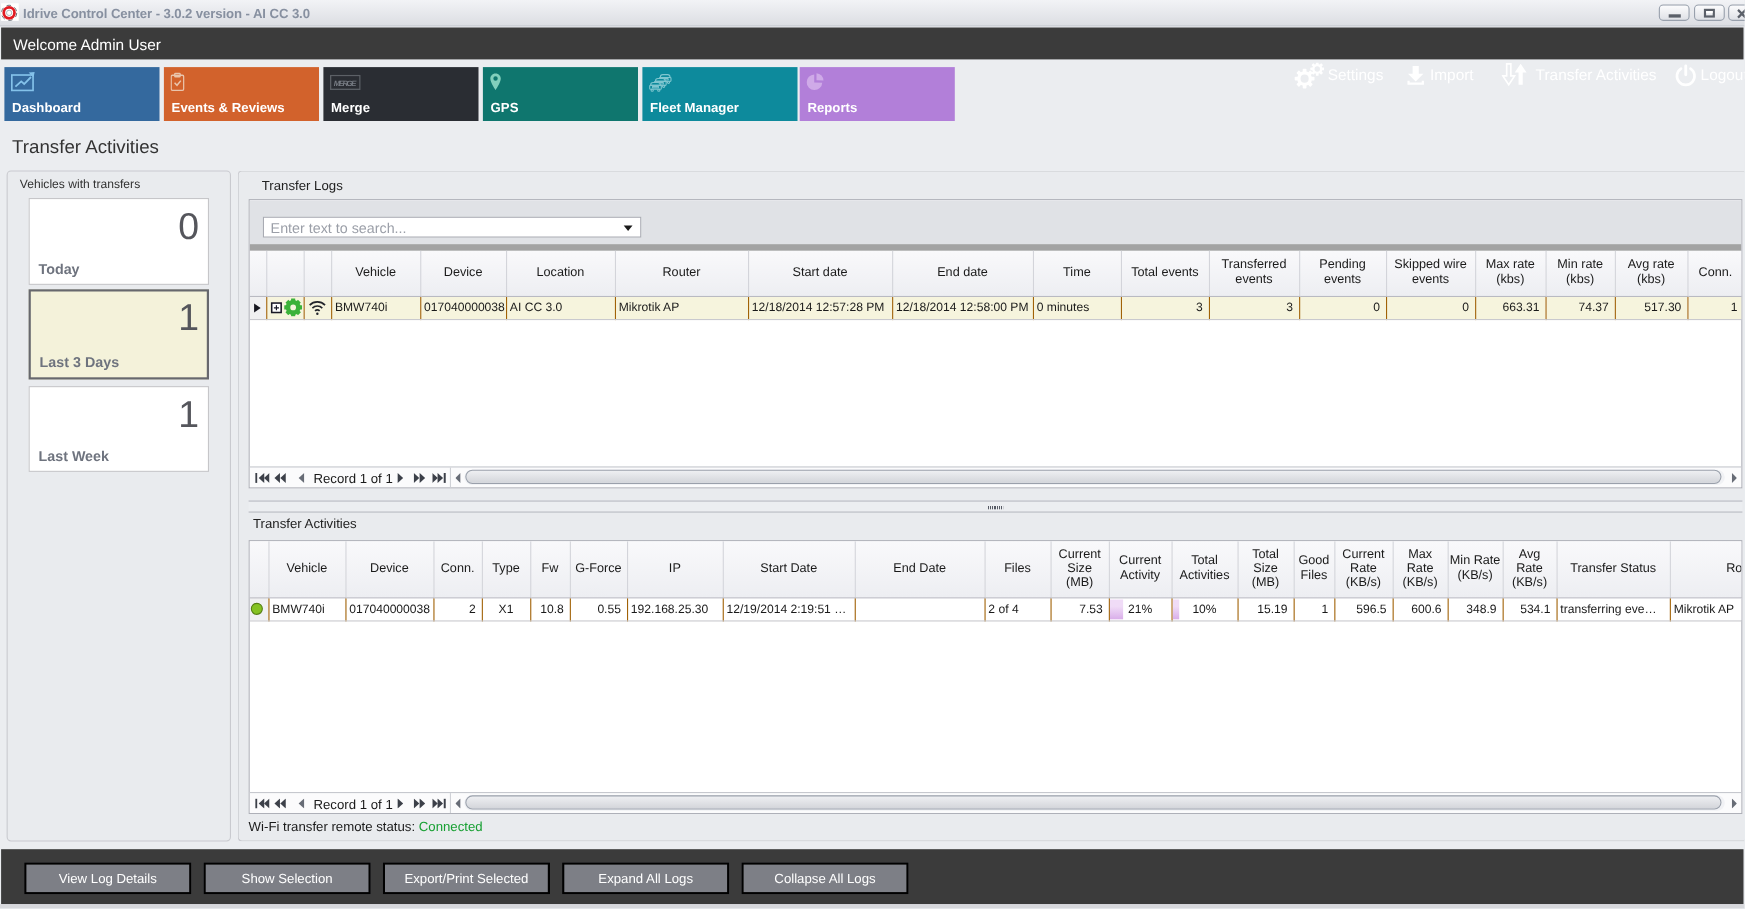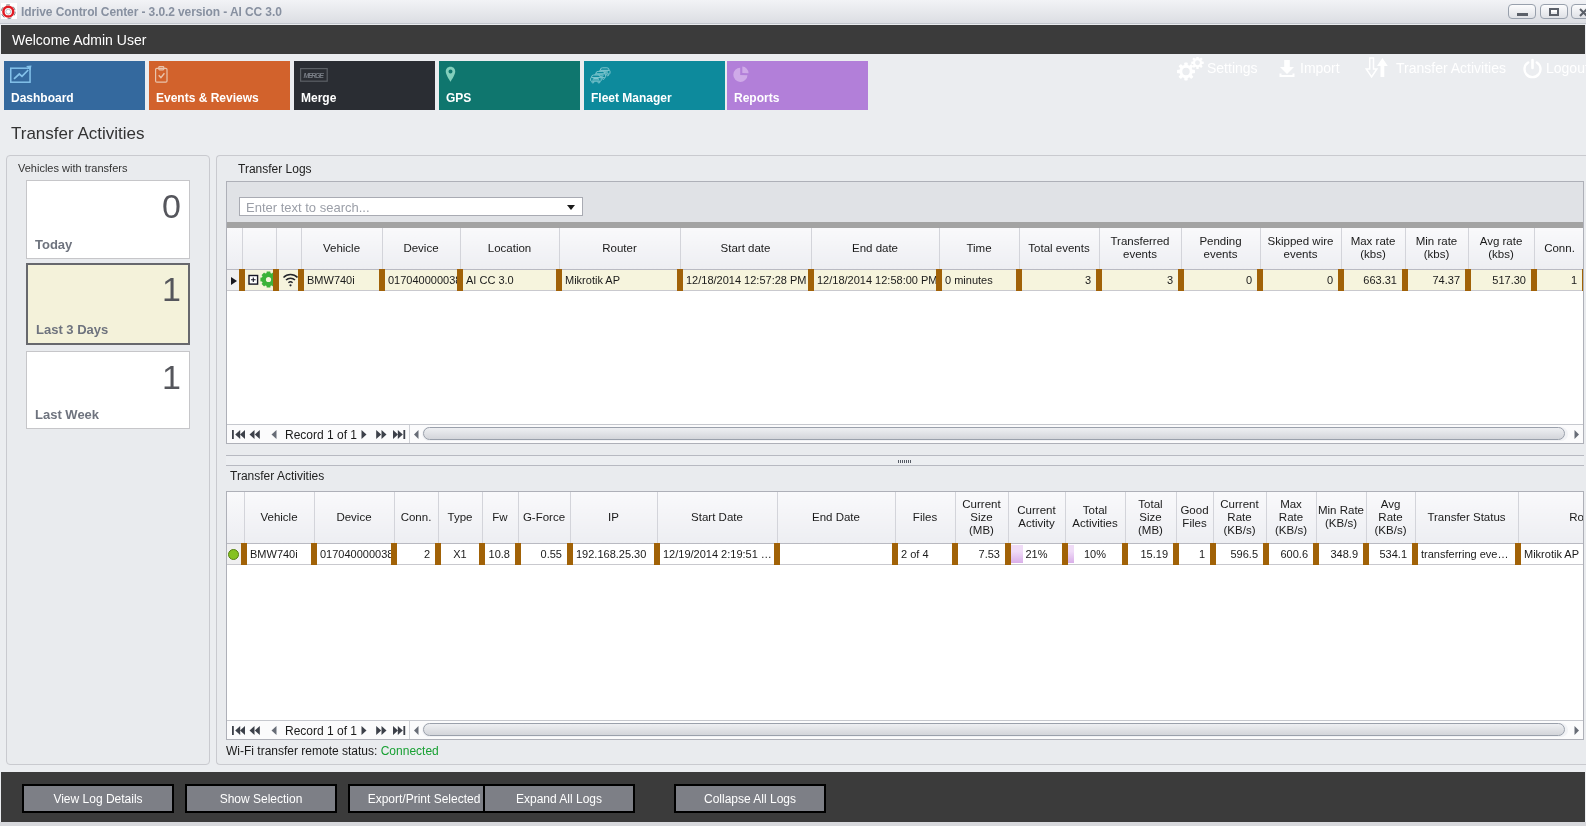--- a/index.html
+++ b/index.html
@@ -27,21 +27,21 @@
 .grouplabel{font-size:12px;color:#222;}
 
 .card{position:absolute;left:19px;width:164px;background:#fff;border:1px solid #c6c6c9;}
 .cardnum{position:absolute;right:8px;top:6px;font-size:34px;color:#55565c;}
 .cardlabel{position:absolute;left:8px;bottom:6px;font-size:13px;font-weight:bold;color:#6e737e;}
 
 .grid{position:absolute;left:9px;width:1358px;border:1px solid #aeb0b8;background:#fff;}
 .gtable{border-collapse:collapse;table-layout:fixed;width:1358px;font-size:12px;color:#1a1a1a;}
 .gtable td{font-size:11px;}
 .gtable th{font-weight:normal;font-size:11.5px;background:linear-gradient(#f9f9fb,#edeef2);border-right:1px solid #d3d4da;border-bottom:1px solid #b9bac2;text-align:center;padding:0 1px;line-height:13px;}
-.gtable td{border-right:6px solid #a16207;border-bottom:1px solid #c9c9ce;padding:0 3px;white-space:nowrap;overflow:hidden;}
+.gtable td{border-right:1px solid #a16207;border-bottom:1px solid #c9c9ce;padding:0 3px;white-space:nowrap;overflow:hidden;}
 .num{padding-right:5px !important;}
 .num{text-align:right;}
 .recnav{position:absolute;left:0;width:1356px;height:19px;background:#fbfbfc;border-top:1px solid #c6c8ce;font-size:12px;color:#1a1a1a;}
 
 #bottombar{position:absolute;left:1px;top:772px;width:1584px;height:50px;background:#3b3b3b;}
 .bbtn{position:absolute;top:12px;width:152px;height:29px;background:#7d7f86;border:2px solid #000000;color:#fff;font-size:12px;text-align:center;line-height:27px;}
 #bottomstrip{position:absolute;left:0;top:822px;width:1586px;height:4px;background:#d7d8dc;}
 </style>
 </head>
 <body>
@@ -473,16 +473,16 @@
           <path d="M0.5 0 L5 4.5 L0.5 9 Z" fill="#676c76"></path>
         </svg>
   </div>
  </div>
  <div class="abs" style="left:9px;top:588px;font-size:12px;color:#1a1a1a;">Wi-Fi transfer remote status: <span style="color:#18a033;">Connected</span></div>
 </div>
 <div id="bottombar">
  <div class="bbtn" style="left:21px;">View Log Details</div>
  <div class="bbtn" style="left:184px;">Show Selection</div>
  <div class="bbtn" style="left:347px;">Export/Print Selected</div>
- <div class="bbtn" style="left:482px;">Expand All Logs</div>
+ <div class="bbtn" style="left:510px;">Expand All Logs</div>
  <div class="bbtn" style="left:673px;">Collapse All Logs</div>
 </div>
 <div id="bottomstrip"></div>
 
 </body></html>

